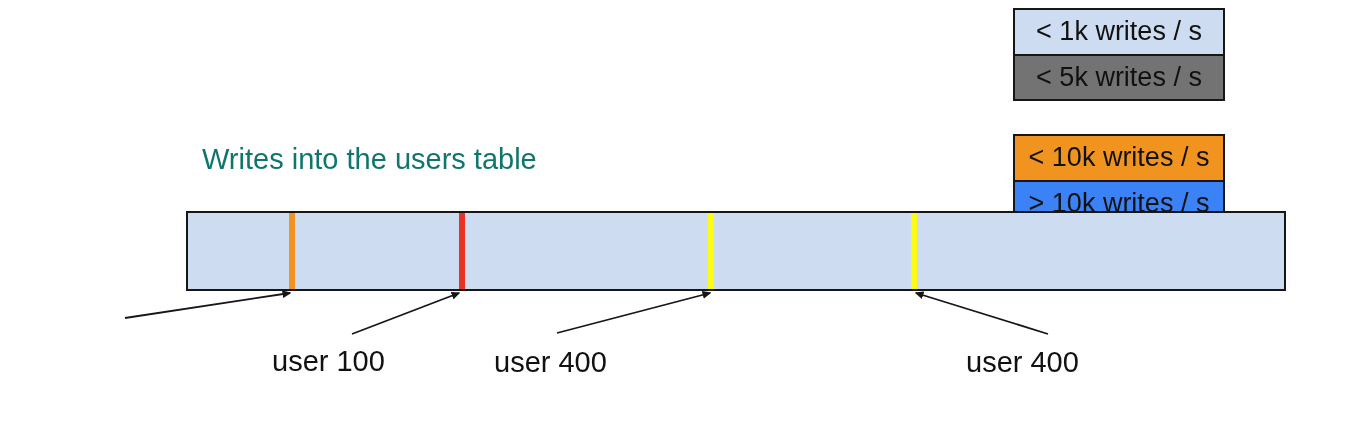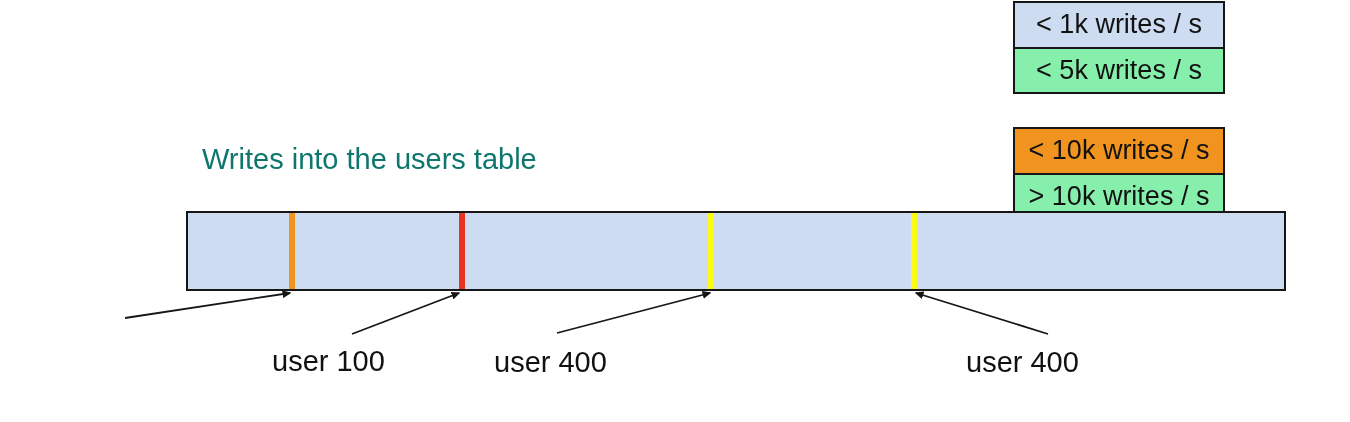--- a/index.html
+++ b/index.html
@@ -38,21 +38,21 @@
     width: 6px;
   }
   .stripe.s1 { left: 101px; }
   .stripe.s2 { left: 271px; }
   .stripe.s3 { left: 520px; }
   .stripe.s4 { left: 723px; }
   
   .legend {
     position: absolute;
     left: 1013px;
-    top: 1px;
+    top: 8px;
     width: 212px;
   }
   .legend-row {
     box-sizing: border-box;
     height: 47.5px;
     margin-top: -2px;
     border: 2px solid #161616;
     display: flex;
     align-items: center;
     justify-content: center;
@@ -84,27 +84,27 @@
 <body>
 
 <div class="canvas">
 
   <div class="title">Writes into the users table</div>
 
   <div class="legend">
     <div class="legend-row" style="background-color: rgb(205, 220, 240);">
       <span>&lt; 1k writes / s</span>
     </div>
-    <div class="legend-row" style="background-color: #86efac;">
+    <div class="legend-row" style="background-color: #737373;">
       <span>&lt; 5k writes / s</span>
     </div>
     <div class="legend-row" style="background-color: rgb(240, 148, 31); margin-top: 33px;">
       <span>&lt; 10k writes / s</span>
     </div>
-    <div class="legend-row" style="background-color: #86efac;">
+    <div class="legend-row" style="background-color: #3b82f6;">
       <span>&gt; 10k writes / s</span>
     </div>
   </div>
 
   <div class="bar" style="background-color: rgb(205, 220, 240);">
     <div class="stripe s1" style="background-color: rgb(240, 148, 31);"></div>
     <div class="stripe s2" style="background-color: rgb(233, 52, 35);"></div>
     <div class="stripe s3" style="background-color: rgb(251, 251, 22);"></div>
     <div class="stripe s4" style="background-color: rgb(251, 251, 22);"></div>
   </div>

